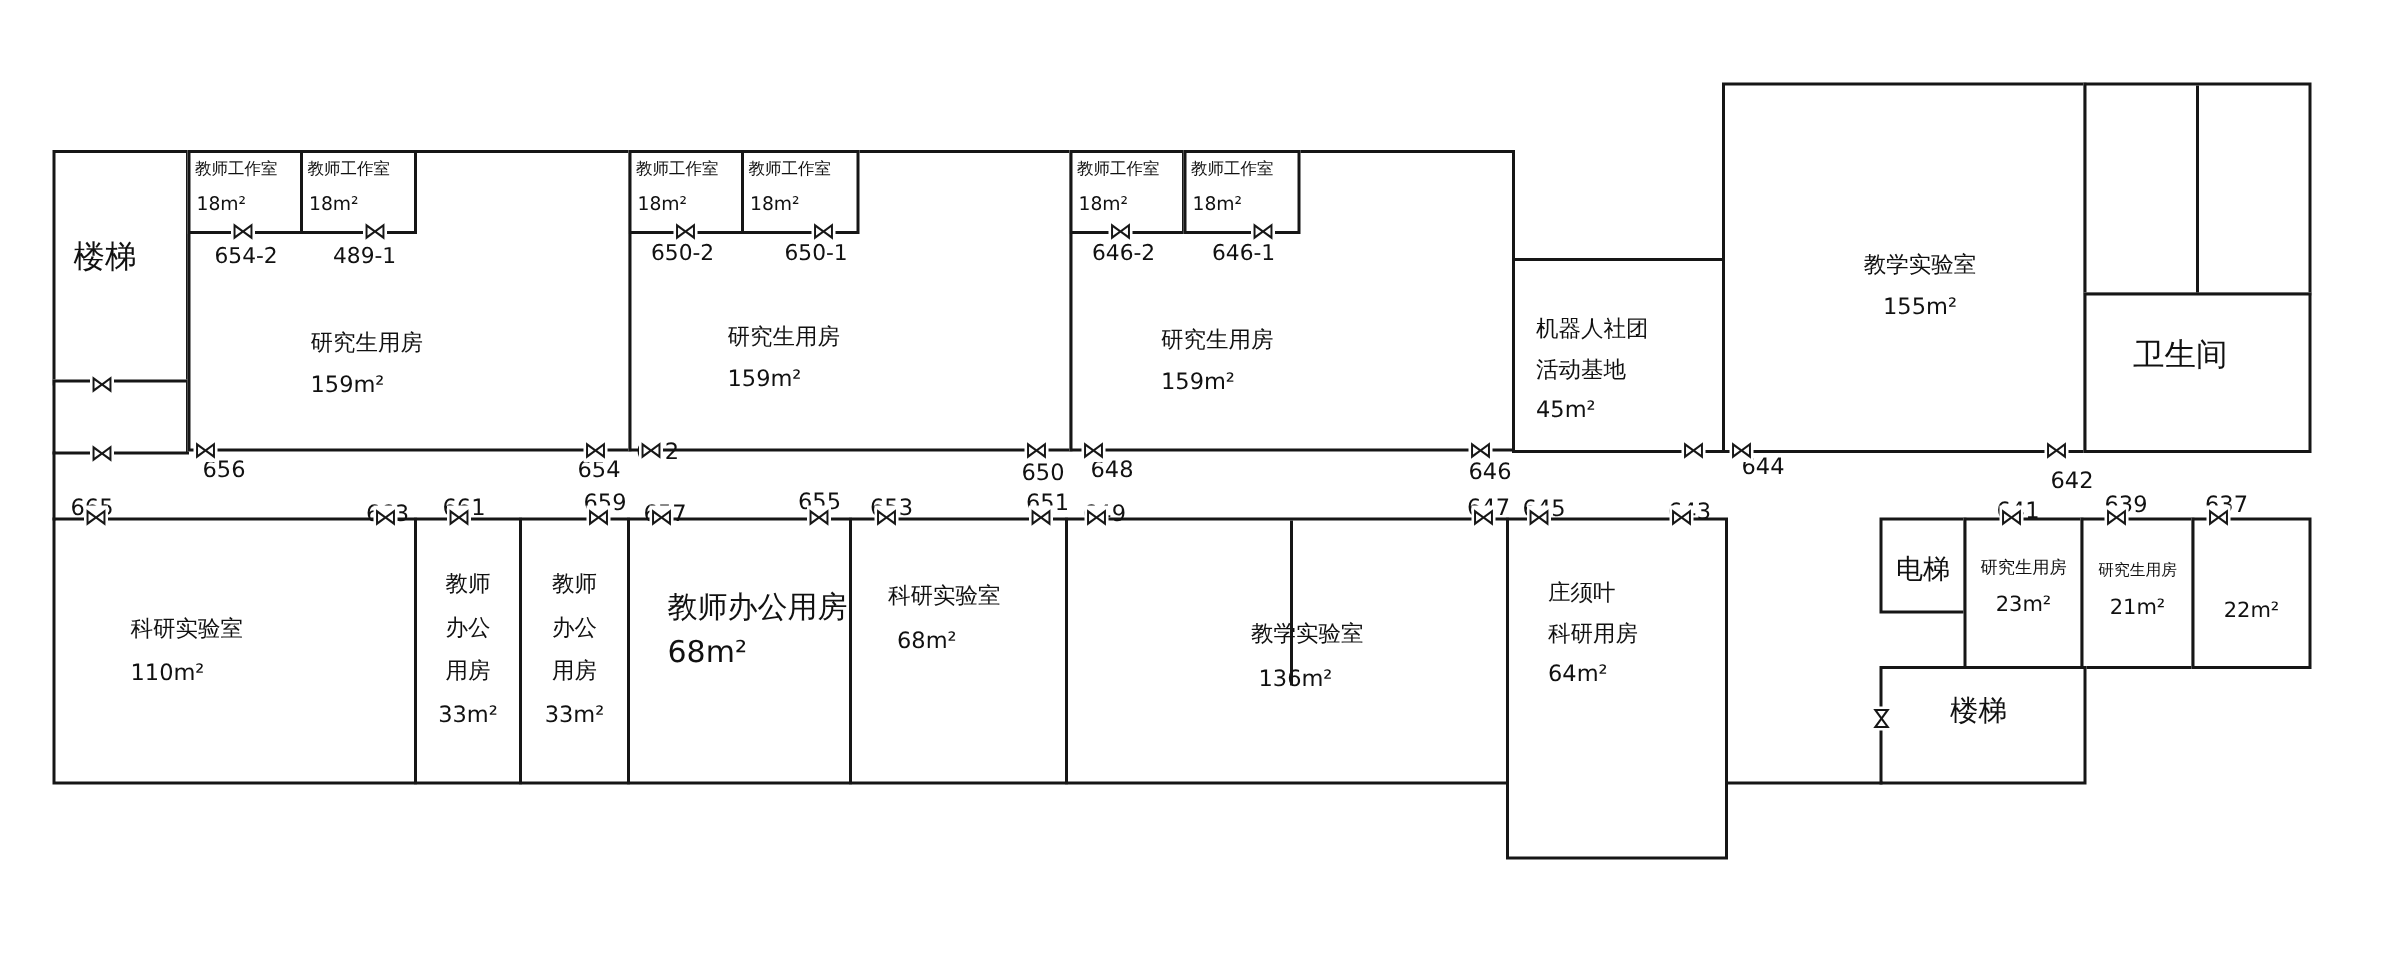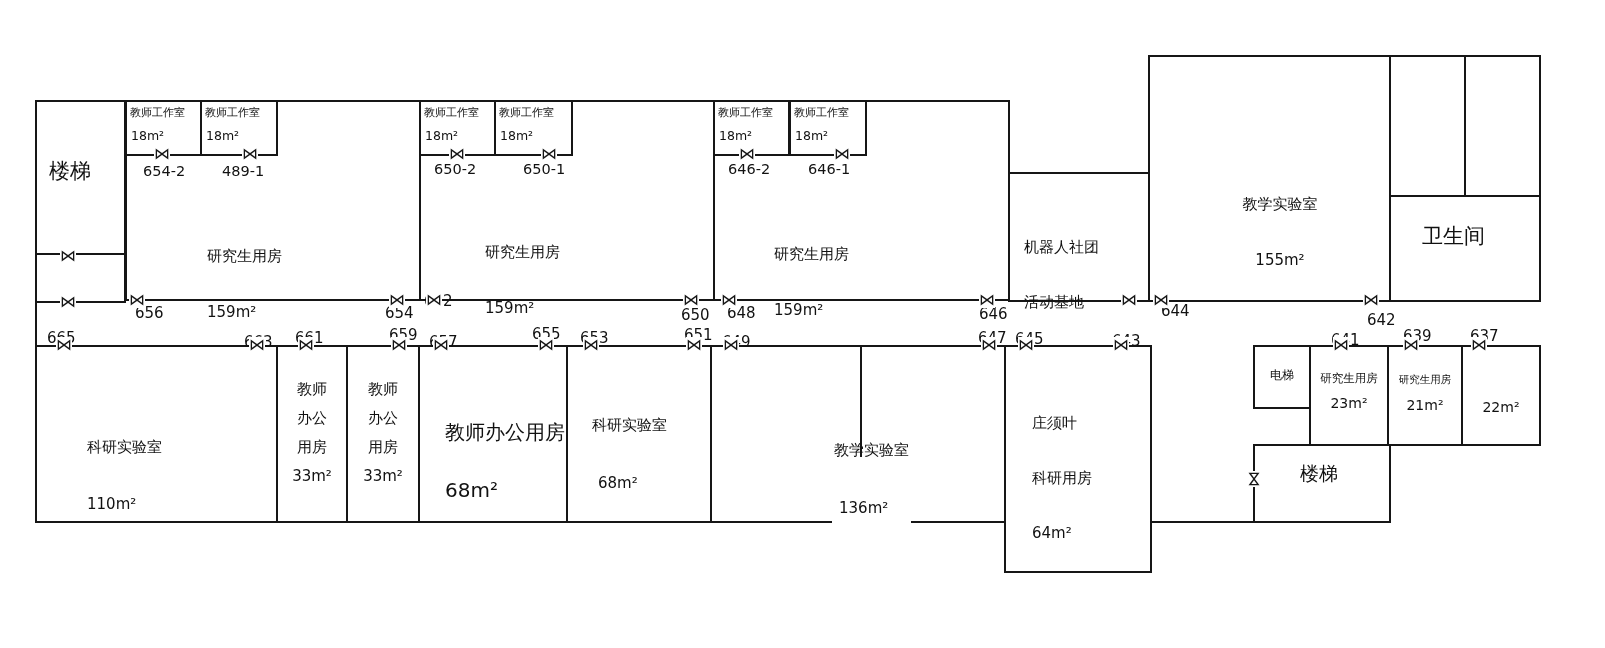--- a/index.html
+++ b/index.html
@@ -3,21 +3,21 @@
 <meta charset="utf-8">
 <style>
   html,body{margin:0;padding:0;background:#fff;}
   #plan{
     position:relative;width:1605px;height:648px;background:#fff;
     font-family:"DejaVu Sans","Liberation Sans",sans-serif;color:#111;
     overflow:hidden;
   }
   .room{position:absolute;border:2px solid #161616;box-sizing:border-box;background:#fff;}
   .lbl{position:absolute;white-space:nowrap;}
-  .lbl div{white-space:nowrap;margin-top:28px;}
+  .lbl div{white-space:nowrap;}
   .cnum{position:absolute;font-size:15px;white-space:nowrap;}
   .rnum{position:absolute;font-size:14.5px;white-space:nowrap;}
   .door{position:absolute;font-size:16px;line-height:16px;width:16px;height:16px;text-align:center;background:#fff;z-index:6;color:#161616;}
   .door.v{transform:rotate(90deg);}
   .wall{position:absolute;background:#161616;z-index:2;}
   .stack{position:absolute;left:0;width:100%;text-align:center;}
 </style>
 </head>
 <body>
 
@@ -150,21 +150,21 @@
 
   <div class="room" style="left:1004px;top:345px;width:148px;height:228px">
     <div class="lbl" style="left:26px;top:35px;font-size:15px;line-height:27px">
       <div>庄须叶</div>
       <div>科研用房</div>
       <div>64m²</div>
     </div>
   </div>
 
   <div class="room" style="left:1253px;top:345px;width:58px;height:64px">
-    <div class="stack" style="top:20px;font-size:12px">电梯</div>
+    <div class="stack" style="top:20px;font-size:18px">电梯</div>
   </div>
   <div class="room" style="left:1319px;top:407px;width:58px;height:39px">
     <div class="stack" style="top:9px;font-size:14px">配电</div>
   </div>
 
   <div class="room" style="left:1309px;top:345px;width:80px;height:101px">
     <div class="stack" style="top:24px;font-size:11.5px">研究生用房</div>
     <div class="stack" style="top:48px;font-size:14px">23m²</div>
   </div>
   <div class="room" style="left:1387px;top:345px;width:76px;height:101px">

